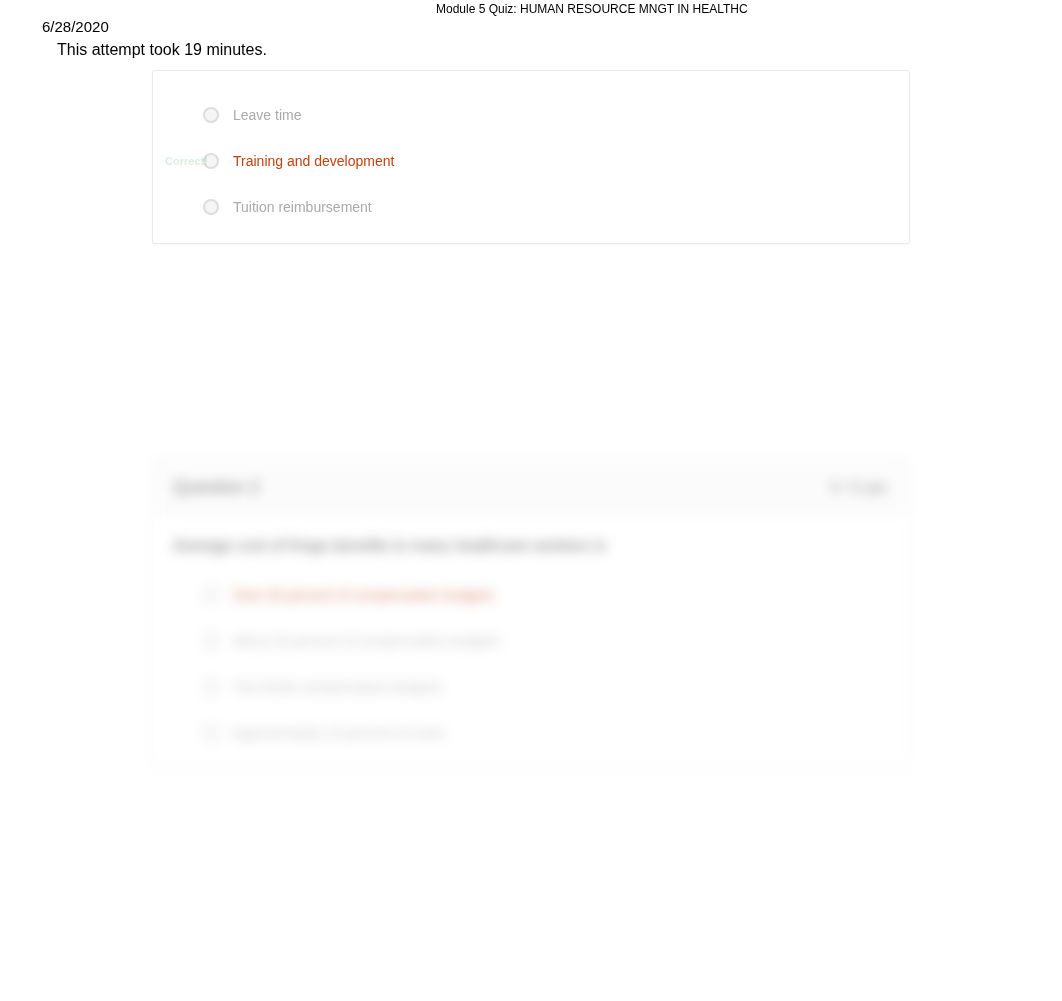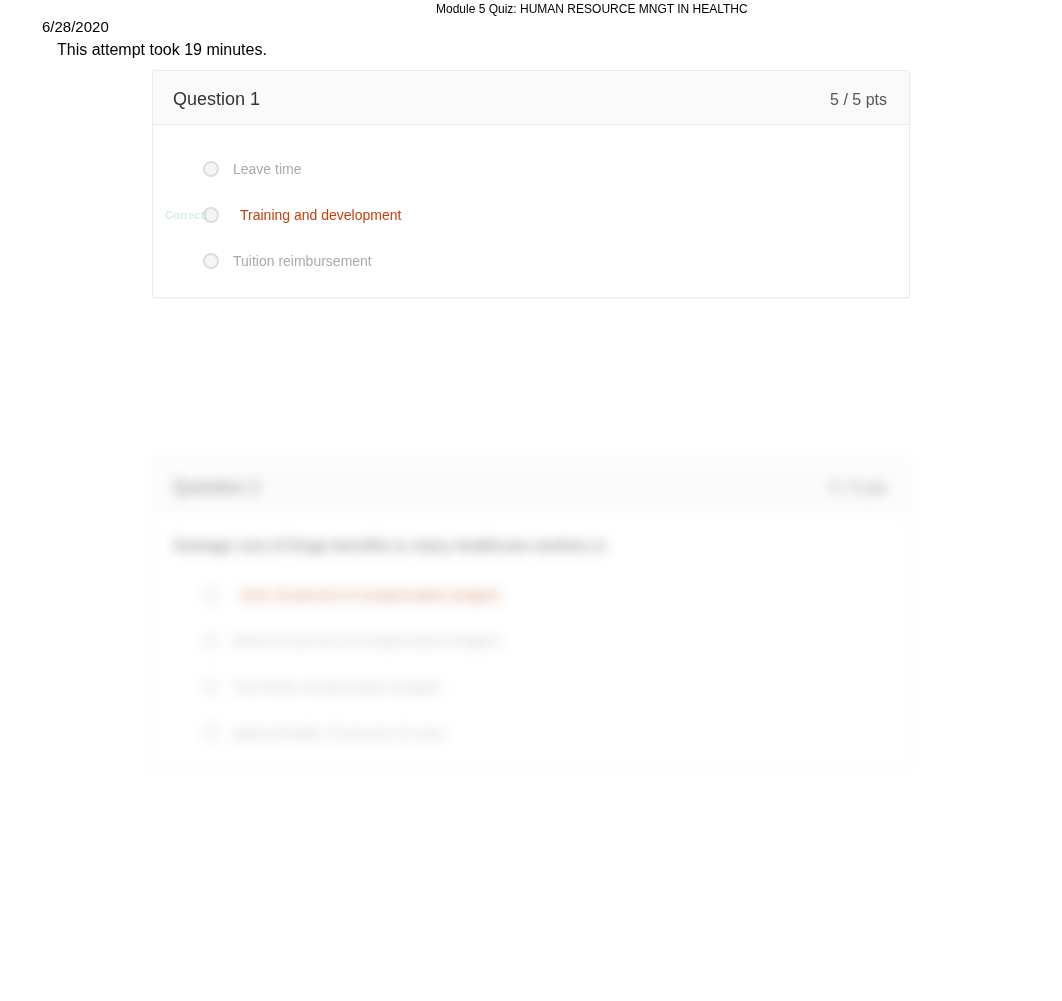--- a/index.html
+++ b/index.html
@@ -100,21 +100,20 @@
     }
     .answer-text {
       font-size: 14px;
       color: #aaa;
     }
     .answer-option.correct .answer-text {
       color: #c2410c;
     }
     .answer-option.correct {
       position: relative;
-      gap: 7px;
     }
     .correct-label {
       position: absolute;
       left: -8px;
       font-size: 11px;
       color: #0a8a3a;
       font-weight: bold;
       opacity: 0.15;
     }
     .question-block-2 .question-text-2 {
@@ -124,24 +123,20 @@
     }
   </style>
 </head>
 <body>
 
 <div class="header-date">6/28/2020</div>
 <div class="header-title">Module 5 Quiz: HUMAN RESOURCE MNGT IN HEALTHC</div>
 <div class="attempt-text">This attempt took 19 minutes.</div>
 
 <div class="question-block question-block-1">
-  <div class="question-header">
-    <span class="question-title">Question 1</span>
-    <span class="question-points">5 / 5 pts</span>
-  </div>
   <div class="question-body">
 
     <div class="answer-option">
       <span class="answer-radio"></span>
       <span class="answer-text">Leave time</span>
     </div>
     <div class="answer-option correct">
       <span class="correct-label">Correct!</span>
       <span class="answer-radio"></span>
       <span class="answer-text">Training and development</span>

